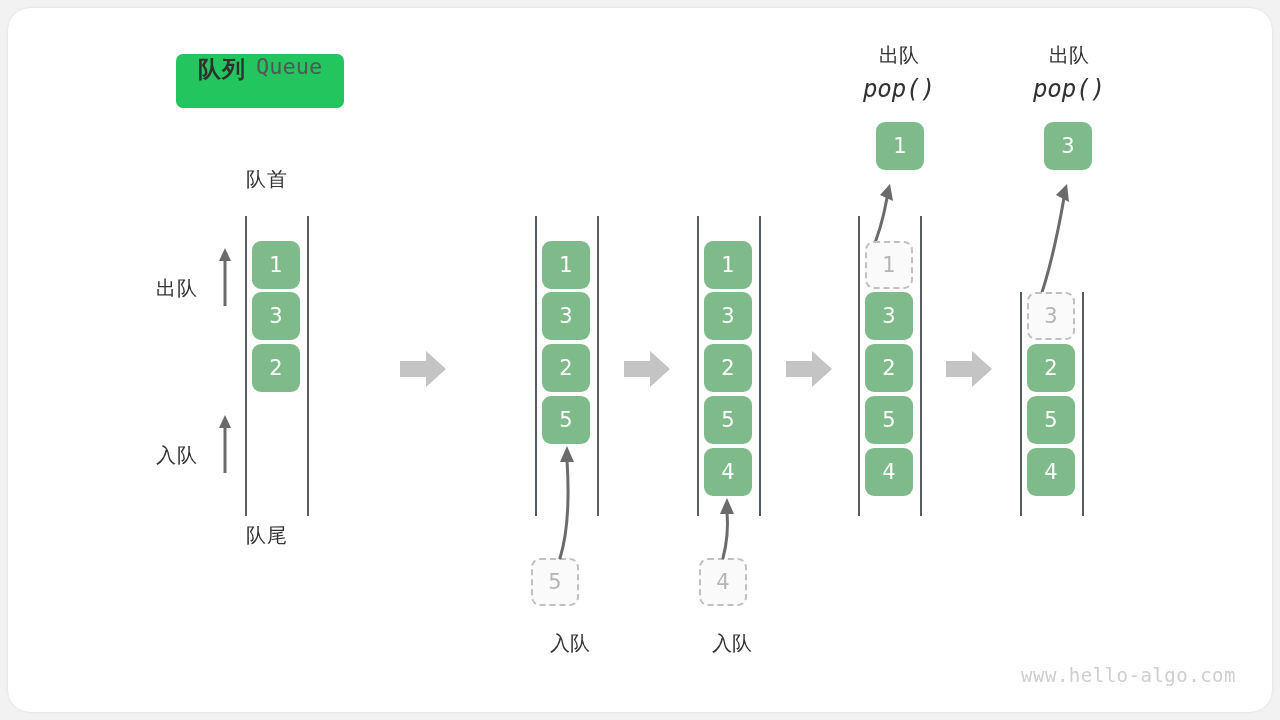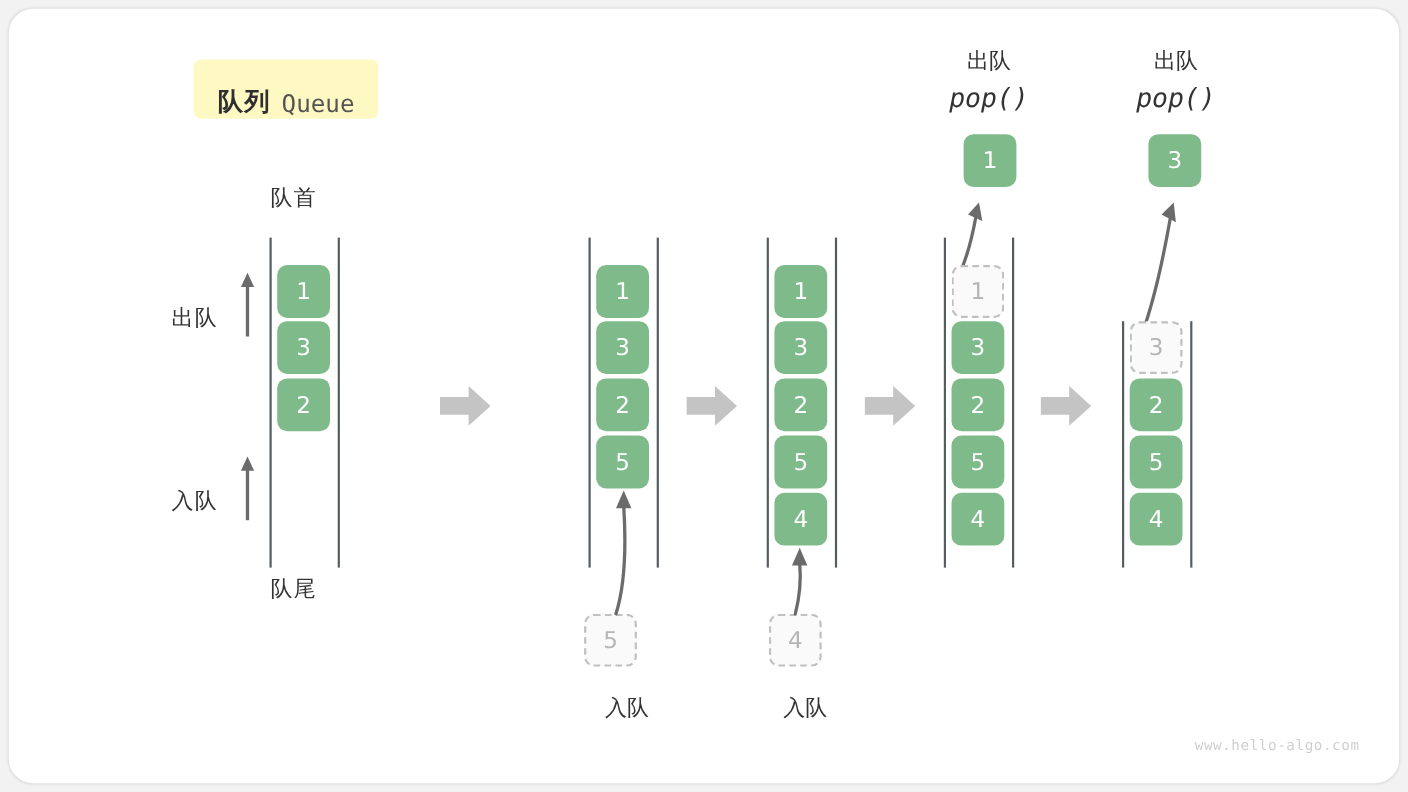--- a/index.html
+++ b/index.html
@@ -26,24 +26,24 @@
     box-shadow: 0 0 3px rgba(0,0,0,0.10);
   }
 
   
   .title-chip {
     position: absolute;
     left: 168px;
     top: 46px;
     height: 54px;
     padding: 0 22px;
-    background: #fef9c3;
+    background: #22c55e;
     border-radius: 7px;
     display: flex;
-    align-items: flex-end;
+    align-items: flex-start;
     gap: 10px;
   }
   .title-cn {
     font-size: 23px;
     font-weight: bold;
     color: #2f2f2f;
     letter-spacing: 1px;
   }
   .title-en {
     font-size: 22px;
@@ -124,21 +124,21 @@
   .motion-arrow {
     position: absolute;
   }
 
   
   .watermark {
     position: absolute;
     right: 36px;
     bottom: 26px;
     font-family: "DejaVu Sans Mono", "Liberation Mono", monospace;
-    font-size: 13px;
+    font-size: 19px;
     color: #cfcfcf;
     letter-spacing: 0.5px;
   }
 </style>
 </head>
 <body>
 
 <div id="canvas">
   <div class="card">
 

